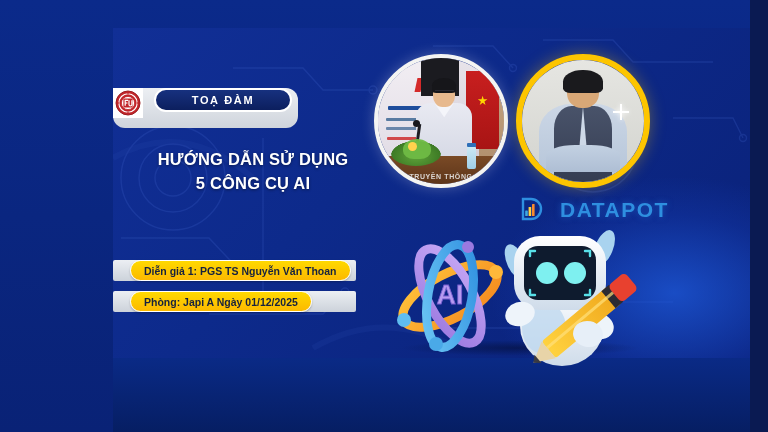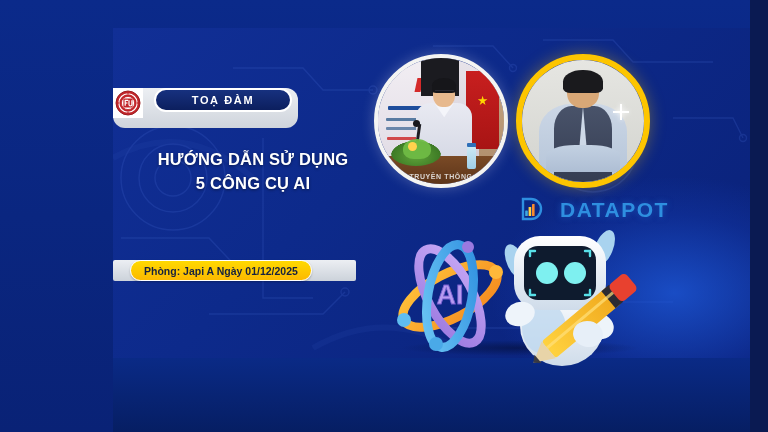--- a/index.html
+++ b/index.html
@@ -250,20 +250,25 @@
   </div>
 
   <div class="title-block">
     <div class="line">HƯỚNG DẪN SỬ DỤNG</div>
     <div class="line">5 CÔNG CỤ AI</div>
   </div>
 
   <div class="pills">
     <div class="pill-wrap">
       <div class="pill">
+        <span>Diễn giả 1: PGS TS Nguyễn Văn Thoan</span>
+      </div>
+    </div>
+    <div class="pill-wrap">
+      <div class="pill">
         <span>Phòng: Japi A Ngày 01/12/2025</span>
       </div>
     </div>
   </div>
 
   <div class="photo photo-1">
     <div class="photo-inner">
       <div class="s1-bg"></div>
       <div class="s1-wall"></div>
       <div class="s1-banner"></div>

